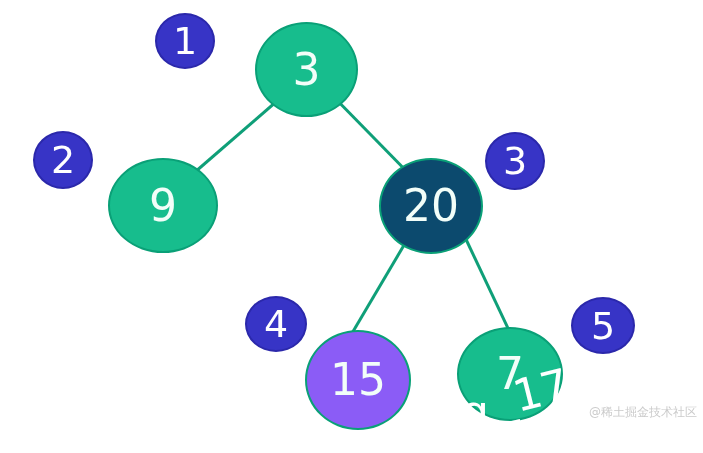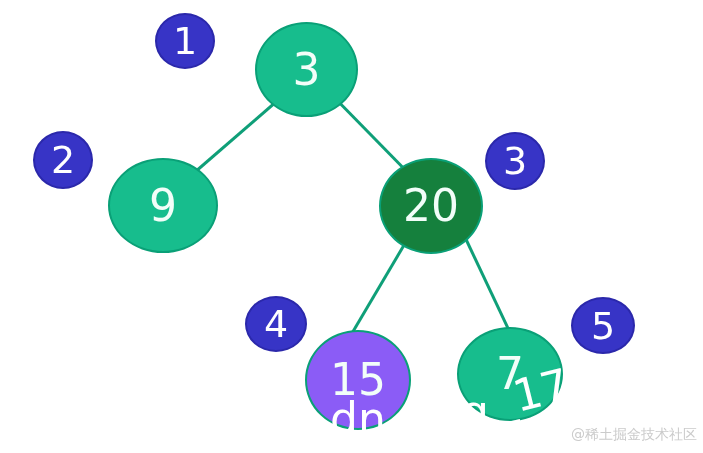--- a/index.html
+++ b/index.html
@@ -58,27 +58,26 @@
 </head>
 <body>
 
 <div class="canvas" id="canvas">
   <svg class="edge-svg" id="edge-svg" viewBox="0 0 703 453" xmlns="http://www.w3.org/2000/svg">
       <line x1="292" y1="88" x2="180" y2="185" stroke="#0f9f78" stroke-width="3"></line>
       <line x1="325" y1="88" x2="420" y2="185" stroke="#0f9f78" stroke-width="3"></line>
       <line x1="410" y1="235" x2="348" y2="340" stroke="#0f9f78" stroke-width="3"></line>
       <line x1="463" y1="233" x2="515" y2="343" stroke="#0f9f78" stroke-width="3"></line>
     </svg>
-  <div class="credit" style="right: 6px; top: 426px; font-size: 14px; color: rgb(203, 203, 203);">@稀土掘金技术社区</div>
+  <div class="credit" style="right: 6px; top: 404px; font-size: 12px; color: rgb(203, 203, 203);">@稀土掘金技术社区</div>
 <div class="tree-node" style="left: 255px; top: 22px; width: 103px; height: 95px; background: rgb(23, 189, 141); border: 2px solid rgb(10, 160, 119); color: rgb(242, 254, 249);">3</div>
     <div class="tree-node" style="left: 108px; top: 158px; width: 110px; height: 95px; background: rgb(23, 189, 141); border: 2px solid rgb(10, 160, 119); color: rgb(242, 254, 249);">9</div>
-    <div class="tree-node" style="left: 379px; top: 158px; width: 104px; height: 96px; background: #15803d; border: 2px solid rgb(10, 160, 119); color: rgb(242, 254, 249);">20</div>
+    <div class="tree-node" style="left: 379px; top: 158px; width: 104px; height: 96px; background: #0c4a6e; border: 2px solid rgb(10, 160, 119); color: rgb(242, 254, 249);">20</div>
     <div class="tree-node" style="left: 305px; top: 330px; width: 106px; height: 100px; background: #8b5cf6; border: 2px solid rgb(10, 160, 119); color: rgb(242, 254, 249);">15</div>
     <div class="tree-node" style="left: 457px; top: 327px; width: 106px; height: 94px; background: rgb(23, 189, 141); border: 2px solid rgb(10, 160, 119); color: rgb(242, 254, 249);">7</div>
     <div class="order-badge" style="left: 155px; top: 13px; width: 60px; height: 56px; background: rgb(55, 52, 198); border: 2px solid rgb(43, 40, 171); color: rgb(255, 255, 255);">1</div>
     <div class="order-badge" style="left: 33px; top: 131px; width: 60px; height: 58px; background: rgb(55, 52, 198); border: 2px solid rgb(43, 40, 171); color: rgb(255, 255, 255);">2</div>
     <div class="order-badge" style="left: 485px; top: 132px; width: 60px; height: 58px; background: rgb(55, 52, 198); border: 2px solid rgb(43, 40, 171); color: rgb(255, 255, 255);">3</div>
     <div class="order-badge" style="left: 245px; top: 296px; width: 62px; height: 56px; background: rgb(55, 52, 198); border: 2px solid rgb(43, 40, 171); color: rgb(255, 255, 255);">4</div>
     <div class="order-badge" style="left: 571px; top: 297px; width: 64px; height: 57px; background: rgb(55, 52, 198); border: 2px solid rgb(43, 40, 171); color: rgb(255, 255, 255);">5</div>
-    <div class="wm-frag" style="left: 330px; top: 397px; font-size: 44px;">dn</div>
     <div class="wm-frag" style="left: 461px; top: 390px; font-size: 44px;">g</div>
     <div class="wm-frag" style="left: 498px; top: 380px; font-size: 44px; transform: rotate(-14deg); transform-origin: left bottom;">_17</div>
   </div>
 
 </body></html>

